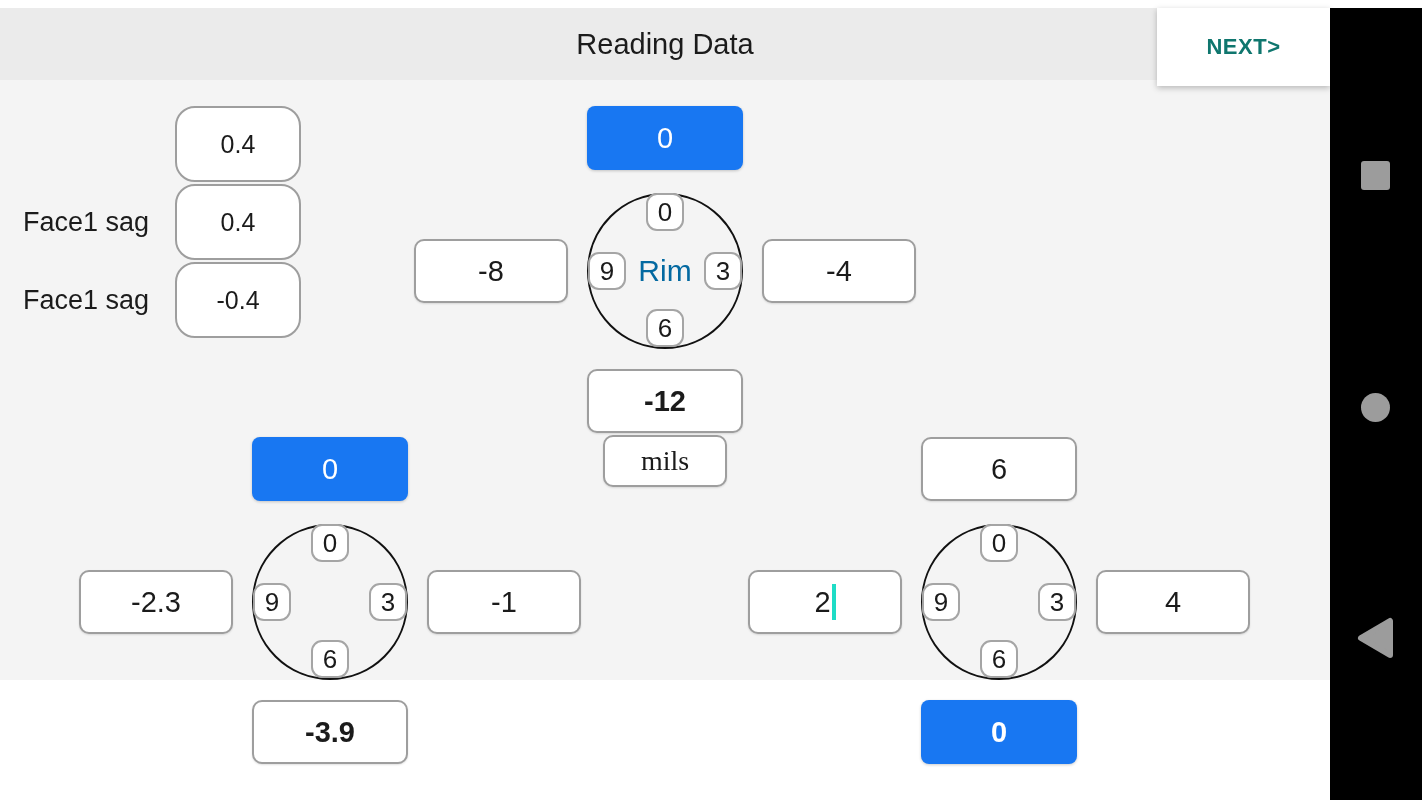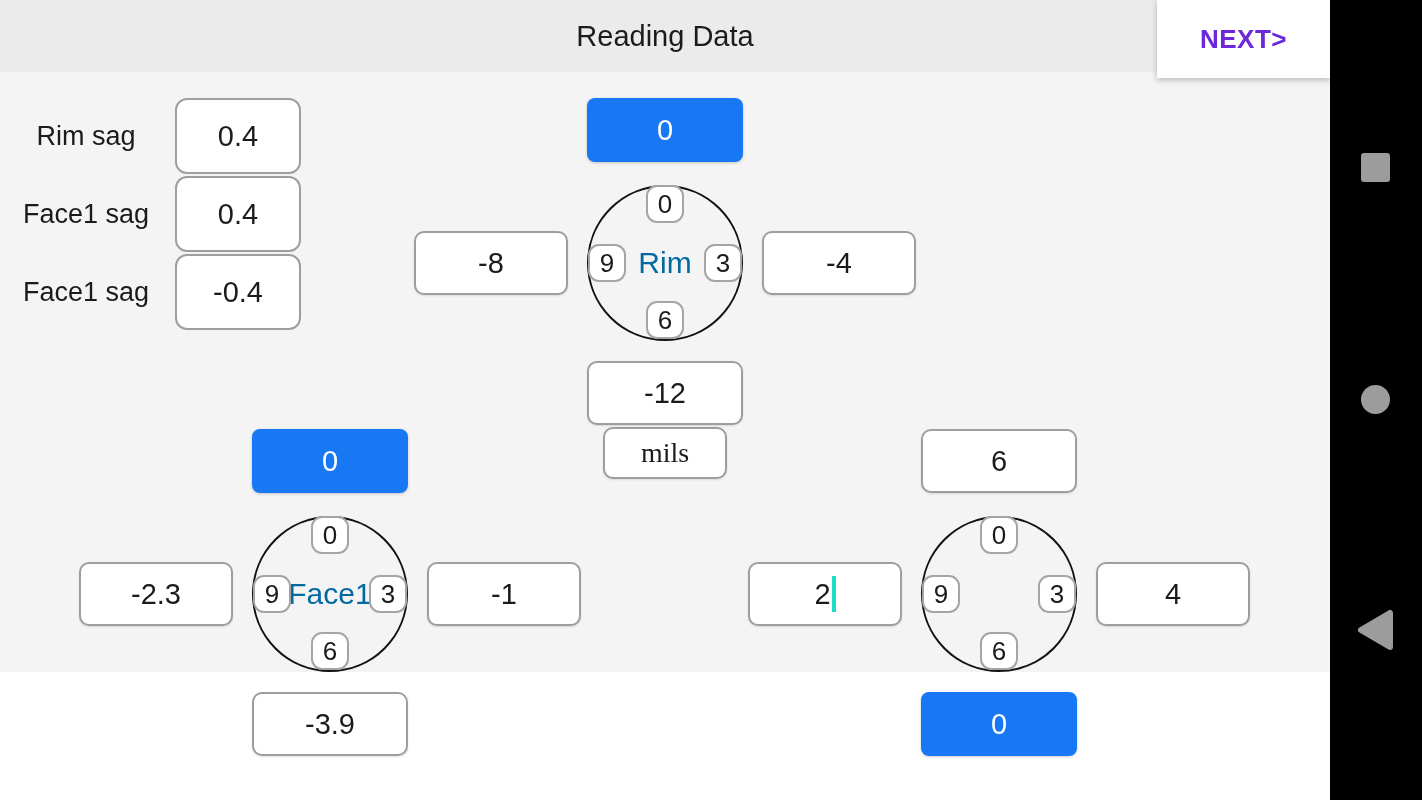--- a/index.html
+++ b/index.html
@@ -1,46 +1,46 @@
 <!DOCTYPE html>
 <html><head>
 <meta charset="utf-8">
 <style>
   * { margin:0; padding:0; box-sizing:border-box; }
   html,body { width:1422px; height:800px; overflow:hidden; }
   body { font-family:"Liberation Sans", sans-serif; }
 
-  .screen { position:relative; width:1422px; height:672px; background:#f4f4f4; }
+  .screen { position:relative; width:1422px; height:672px; background:#f4f4f4;margin-top:8px; }
 
   
   .header { position:absolute; left:0; top:0; width:1330px; height:72px; background:#ebebeb; }
   .title { position:absolute; left:0; top:0; width:1330px; height:72px;
            display:flex; align-items:center; justify-content:center;
            font-size:29px; color:#1b1b1b; }
   .next-panel { position:absolute; left:1157px; top:0; width:173px; height:78px;
            background:#ffffff; box-shadow:0 2px 6px rgba(0,0,0,0.25);
            display:flex; align-items:center; justify-content:center;
-           font-size:26px; font-weight:bold; color:#6d28d9; cursor:pointer; letter-spacing:0.5px; }
+           font-size:22px; font-weight:bold; color:#0f766e; cursor:pointer; letter-spacing:0.5px; }
 
   
   .navbar { position:absolute; left:1330px; top:0; width:92px; height:800px; background:#000000; }
   .nav-square { position:absolute; left:31px; top:153px; width:29px; height:29px;
            background:#9c9c9c; border-radius:3px; cursor:pointer; }
   .nav-circle { position:absolute; left:31px; top:385px; width:29px; height:29px;
            background:#9c9c9c; border-radius:50%; cursor:pointer; }
   .nav-back { position:absolute; left:26px; top:608px; width:40px; height:44px; cursor:pointer; }
 
   
   .sag-label { position:absolute; left:0; width:172px; height:76px;
            display:flex; align-items:center; justify-content:center;
            font-size:27px; color:#1b1b1b; }
   .sag-box { position:absolute; left:175px; width:126px; height:76px;
-           background:#fff; border:2px solid #9e9e9e; border-radius:12px;
+           background:#fff; border:2px solid #9e9e9e; border-radius:20px;
            display:flex; align-items:center; justify-content:center;
-           font-size:29px; color:#1b1b1b; }
+           font-size:25px; color:#1b1b1b; }
 
   
   .dial-group { position:absolute; width:504px; height:385px; }
   .dial-circle { position:absolute; left:174px; top:87px; width:156px; height:156px;
            border:2px solid #111; border-radius:50%; }
   .dial-name { position:absolute; left:174px; top:87px; width:156px; height:156px;
            display:flex; align-items:center; justify-content:center;
            font-size:30px; color:#0369a1; }
   .pos-chip { position:absolute; width:38px; height:38px;
            background:#fff; border:2px solid #a5a5a5; border-radius:11px;
@@ -50,21 +50,21 @@
   .chip-bottom { left:233px; top:203px; }
   .chip-left   { left:175px; top:146px; }
   .chip-right  { left:291px; top:146px; }
 
   .val-box { position:absolute; background:#fff; border:2px solid #9e9e9e; border-radius:10px;
            display:flex; align-items:center; justify-content:center;
            font-size:29px; color:#1b1b1b; box-shadow:0 1px 2px rgba(0,0,0,0.12); cursor:text; }
   .box-top    { left:174px; top:0;     width:156px; height:64px; }
   .box-left   { left:1px;   top:133px; width:154px; height:64px; }
   .box-right  { left:349px; top:133px; width:154px; height:64px; }
-  .box-bottom { left:174px; top:263px; width:156px; height:64px; }
+  .box-bottom { left:174px; top:263px; width:156px; height:64px;font-weight:bold; }
   .box-mils   { left:190px; top:329px; width:124px; height:52px; font-size:28px;font-family:Liberation Serif, serif; }
 
   .blue-btn { position:absolute; background:#1877f2; border:none; border-radius:8px;
            display:flex; align-items:center; justify-content:center;
            font-size:29px; color:#ffffff; box-shadow:0 1px 3px rgba(0,0,0,0.2); cursor:pointer; }
 
   .cursor-bar { display:inline-block; width:4px; height:36px; background:#1edcc6;
            margin-left:1px; vertical-align:middle; }
 
   .g-rim   { left:413px; top:98px;  }
@@ -74,21 +74,20 @@
 </head>
 <body>
 
 <div class="screen">
 
   <div class="header">
     <div class="title">Reading Data</div>
   </div>
   <div class="next-panel">NEXT&gt;</div>
 
-  <div class="sag-label" style="top:98px;">Rim sag</div>
   <div class="sag-box" style="top:98px;">0.4</div>
   <div class="sag-label" style="top:176px;">Face1 sag</div>
   <div class="sag-box" style="top:176px;">0.4</div>
   <div class="sag-label" style="top:254px;">Face1 sag</div>
   <div class="sag-box" style="top:254px;">-0.4</div>
 
   <div class="dial-group g-rim">
     <div class="blue-btn box-top">0</div>
     <div class="dial-circle"></div>
     <div class="dial-name">Rim</div>
@@ -98,21 +97,20 @@
     <div class="pos-chip chip-bottom">6</div>
     <div class="val-box box-left">-8</div>
     <div class="val-box box-right">-4</div>
     <div class="val-box box-bottom">-12</div>
     <div class="val-box box-mils">mils</div>
   </div>
 
   <div class="dial-group g-face1">
     <div class="blue-btn box-top">0</div>
     <div class="dial-circle"></div>
-    <div class="dial-name">Face1</div>
     <div class="pos-chip chip-top">0</div>
     <div class="pos-chip chip-left">9</div>
     <div class="pos-chip chip-right">3</div>
     <div class="pos-chip chip-bottom">6</div>
     <div class="val-box box-left">-2.3</div>
     <div class="val-box box-right">-1</div>
     <div class="val-box box-bottom">-3.9</div>
   </div>
 
   <div class="dial-group g-face2">

